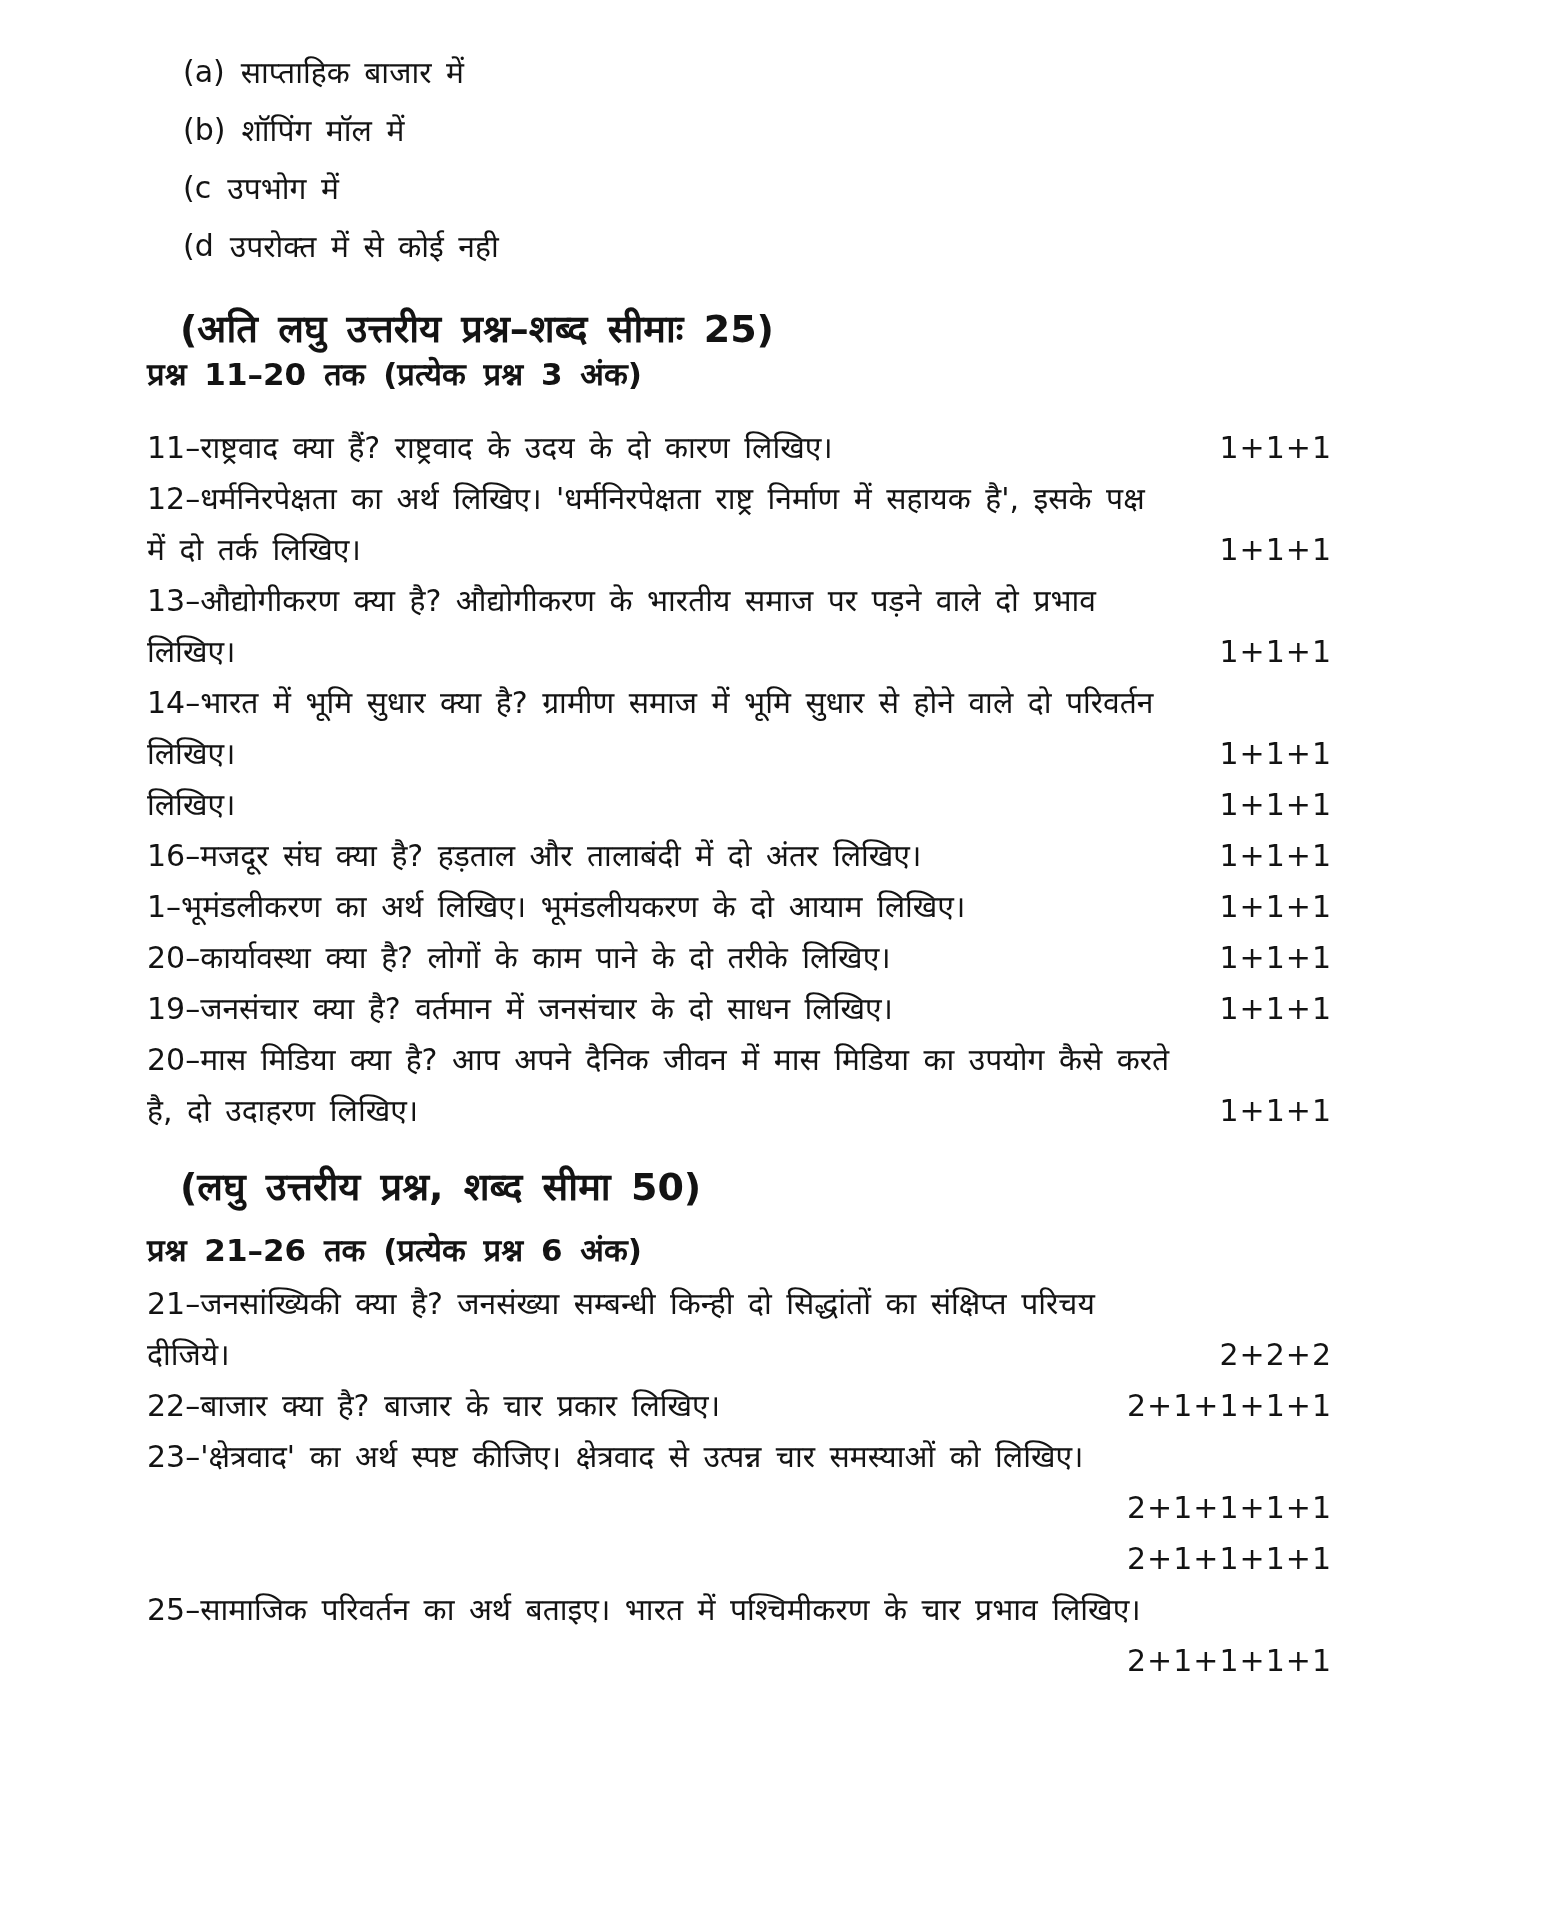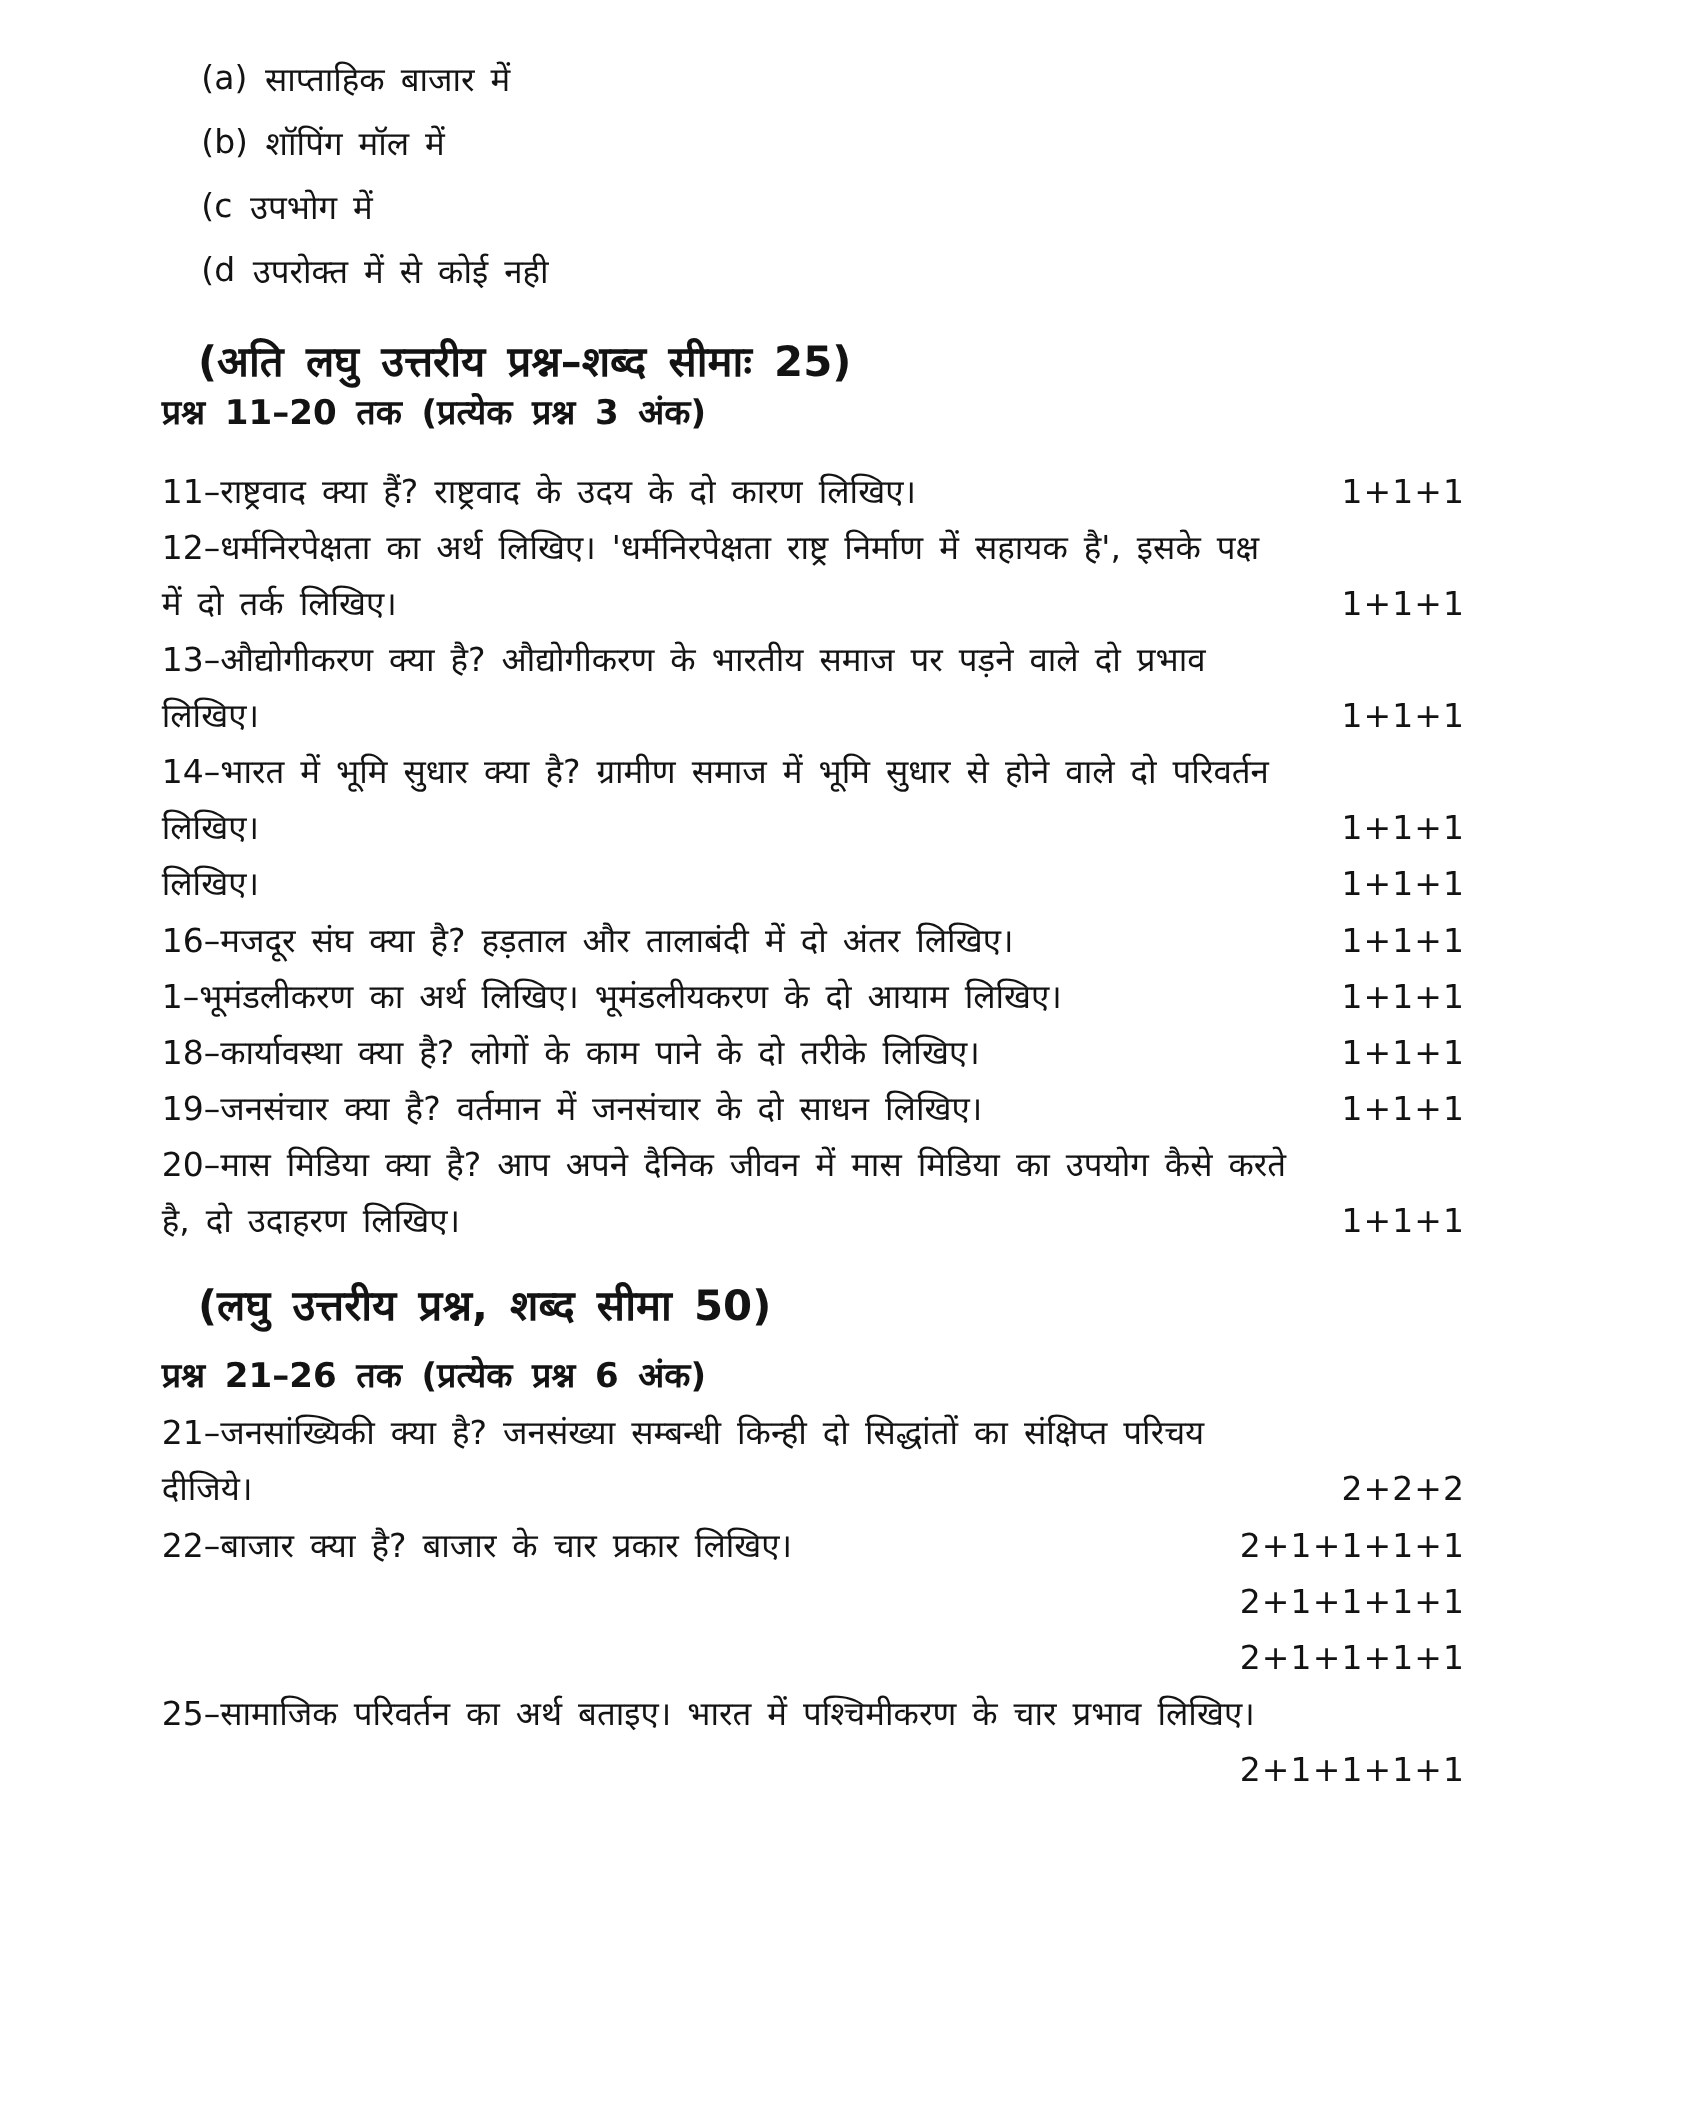--- a/index.html
+++ b/index.html
@@ -151,21 +151,21 @@
 
     <div>
       <div class="qline">
         <span class="qtext">1–भूमंडलीकरण का अर्थ लिखिए। भूमंडलीयकरण के दो आयाम लिखिए।</span>
         <span class="qmarks">1+1+1</span>
       </div>
     </div>
 
     <div>
       <div class="qline">
-        <span class="qtext">18–कार्यावस्था क्या है? लोगों के काम पाने के दो तरीके लिखिए।</span>
+        <span class="qtext">20–कार्यावस्था क्या है? लोगों के काम पाने के दो तरीके लिखिए।</span>
         <span class="qmarks">1+1+1</span>
       </div>
     </div>
 
     <div>
       <div class="qline">
         <span class="qtext">19–जनसंचार क्या है? वर्तमान में जनसंचार के दो साधन लिखिए।</span>
         <span class="qmarks">1+1+1</span>
       </div>
     </div>
@@ -198,20 +198,23 @@
     </div>
 
     <div>
       <div class="qline">
         <span class="qtext">22–बाजार क्या है? बाजार के चार प्रकार लिखिए।</span>
         <span class="qmarks">2+1+1+1+1</span>
       </div>
     </div>
 
     <div>
+      <div class="qline">
+        <span class="qtext">23–'क्षेत्रवाद' का अर्थ स्पष्ट कीजिए। क्षेत्रवाद से उत्पन्न चार समस्याओं को लिखिए।</span>
+      </div>
       <div class="qline qline-right">
         <span class="qmarks">2+1+1+1+1</span>
       </div>
     </div>
 
     <div>
       <div class="qline qline-right">
         <span class="qmarks">2+1+1+1+1</span>
       </div>
     </div>

